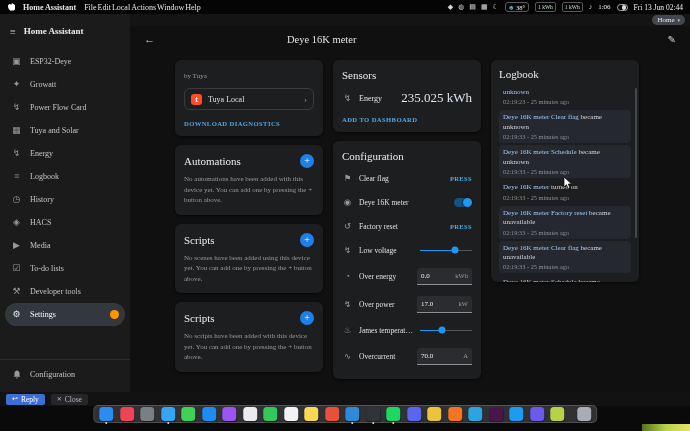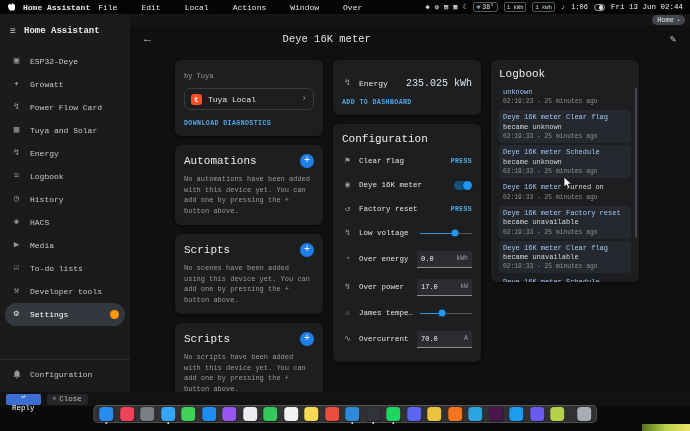--- a/index.html
+++ b/index.html
@@ -1,25 +1,25 @@
 <!DOCTYPE html>
 <html style="--badge: #ff9800; --plus-button: #1f7fe8; --toggle-on: #2196f3; --link-blue: #53a6e0; --entity-link: #9fc6f5; --tuya-red: #ff4c29; --reply-button: #3d6fd2;"><head>
 <meta charset="utf-8">
 <style>
   html,body{margin:0;padding:0;background:#000;}
   *{box-sizing:border-box;}
   #screen{position:relative;width:690px;height:431px;overflow:hidden;background:#0a0a0a;
-          font-family:Liberation Mono, monospace;-webkit-font-smoothing:antialiased;}
+          font-family:Liberation Serif, serif;-webkit-font-smoothing:antialiased;}
 
   
   #menubar{position:absolute;left:0;top:0;width:690px;height:14px;background:#050505;
            display:flex;align-items:center;padding:0 7px;gap:8px;color:#e6e6e6;font-size:8px;}
   .apple svg{width:8px;height:9px;fill:#fff;display:block;}
   .mb-app{font-weight:bold;font-size:8px;white-space:nowrap;}
-  .mb-menus{display:flex;gap:24px;}
+  .mb-menus{display:flex;gap:1px;}
   .mb-menu{white-space:nowrap;}
   .mb-spacer{flex:1;}
   .mb-status{display:flex;align-items:center;gap:6px;}
   .mb-ic{font-size:7px;color:#d9d9d9;line-height:1;}
   .mb-pill{display:flex;align-items:center;gap:2px;border:1px solid #5a5a5a;border-radius:3px;
            padding:0 3px;height:10px;font-size:6.5px;color:#eee;}
   .snow{color:#9fd8ff;font-size:6px;}
   .mb-box{border:1px solid #565656;border-radius:2px;padding:0 2px;height:10px;line-height:9px;
           font-size:5.5px;color:#cde6cd;white-space:nowrap;}
   .mb-timer{font-size:7px;color:#eee;}
@@ -70,21 +70,21 @@
   .int-name{font-size:8px;}
   .chev2{margin-left:auto;color:#9a9a9a;font-size:9px;}
   .link-btn{margin-top:10px;color:var(--link-blue,#53a6e0);font-size:6.6px;font-weight:bold;letter-spacing:.4px;}
   .card-head{display:flex;align-items:center;}
   .plus-btn{margin-left:auto;width:14px;height:14px;border-radius:50%;background:var(--plus-button,#1f7fe8);
             color:#fff;font-size:10px;line-height:14px;text-align:center;flex:0 0 auto;}
   .empty-text{margin-top:6px;font-size:7px;line-height:1.5;color:#999;}
   .ent-row{margin-top:9px;display:flex;align-items:center;gap:6px;}
   .ent-icon{color:#9a9a9a;font-size:9px;width:11px;text-align:center;line-height:1;}
   .ent-name{font-size:8px;}
-  .ent-val{margin-left:auto;font-size:10px;color:#dfe5ec;white-space:nowrap;}
+  .ent-val{margin-left:auto;font-size:13px;color:#dfe5ec;white-space:nowrap;}
   .cfg-row{display:flex;align-items:center;gap:6px;height:24px;}
   .cfg-row:has(.num){height:28px;}
   .cfg-icon{width:11px;text-align:center;color:#9a9a9a;font-size:8.5px;flex:0 0 auto;line-height:1;}
   .cfg-label{font-size:7.5px;color:#e0e0e0;flex:1;white-space:nowrap;overflow:hidden;text-overflow:ellipsis;}
   .press{color:var(--link-blue,#53a6e0);font-size:6.6px;font-weight:bold;letter-spacing:.3px;flex:0 0 auto;}
   .toggle{width:18px;height:9px;position:relative;border-radius:5px;background:#17517e;flex:0 0 auto;}
   .toggle i{position:absolute;right:0;top:0;width:9px;height:9px;border-radius:50%;
             background:var(--toggle-on,#2196f3);box-shadow:0 0 2px #000;}
   .slider{width:52px;height:10px;position:relative;flex:0 0 auto;}
   .slider i{display:block;}
@@ -107,21 +107,21 @@
   .lb-action{color:#d5d5d5;}
   .lb-time{font-size:6.3px;color:#8e8e8e;margin-top:1px;}
   .lb-scroll{position:absolute;right:2px;top:28px;height:150px;width:2px;background:#44474c;border-radius:1px;}
 
   #cursor{position:absolute;left:433px;top:150px;pointer-events:none;z-index:50;}
 
   
   #forumbar{position:absolute;left:0;top:392px;width:690px;height:14px;background:#121212;
             display:flex;align-items:center;gap:6px;padding:0 6px;}
   .reply-btn{height:11px;padding:0 6px;background:var(--reply-button,#3d6fd2);border-radius:2px;color:#fff;
-             font-size:7.5px;display:flex;align-items:center;gap:3px;flex-direction:column;}
+             font-size:7.5px;display:flex;align-items:center;gap:3px;}
   .ricon{font-size:7px;line-height:1;}
   .close-btn{height:11px;padding:0 6px;background:#26262a;border-radius:2px;color:#b9b9b9;
              font-size:7.5px;display:flex;align-items:center;gap:3px;}
   .xicon{font-size:6px;line-height:1;}
 
   
   #dock{position:absolute;left:50%;top:405px;transform:translateX(-50%);height:18px;
         background:rgba(190,190,200,.22);border:1px solid rgba(255,255,255,.14);border-radius:5px;
         display:flex;align-items:center;padding:0 5px;}
   .dock-icons{display:flex;align-items:center;gap:6.5px;}
@@ -145,21 +145,21 @@
         </svg>
       </span>
     <span class="mb-app">Home Assistant</span>
     <span class="mb-menus">
 
     <span class="mb-menu">File</span>
         <span class="mb-menu">Edit</span>
         <span class="mb-menu">Local</span>
         <span class="mb-menu">Actions</span>
         <span class="mb-menu">Window</span>
-        <span class="mb-menu">Over</span>
+        <span class="mb-menu">Help</span>
       </span>
     <span class="mb-spacer"></span>
     <span class="mb-status">
       <span style="display:flex;gap:5px;">
 
       <span class="mb-ic">◆</span>
           <span class="mb-ic">◍</span>
           <span class="mb-ic">▤</span>
           <span class="mb-ic">▦</span>
           <span class="mb-ic">☾</span>
@@ -314,20 +314,21 @@
           <div class="card-head">
             <span class="card-title">Scripts</span>
             <span class="plus-btn">+</span>
           </div>
           <div class="empty-text">No scripts have been added with this device yet. You can add one by pressing the + button above.</div>
         </div>
       </div>
 
       <div class="col col2">
         <div class="card">
+          <div class="card-title">Sensors</div>
           <div class="ent-row">
             <span class="ent-icon">↯</span>
             <span class="ent-name">Energy</span>
             <span class="ent-val">235.025 kWh</span>
           </div>
           <div class="link-btn">ADD TO DASHBOARD</div>
         </div>
 
         <div class="card">
           <div class="card-title" style="margin-bottom:4px;">Configuration</div>

